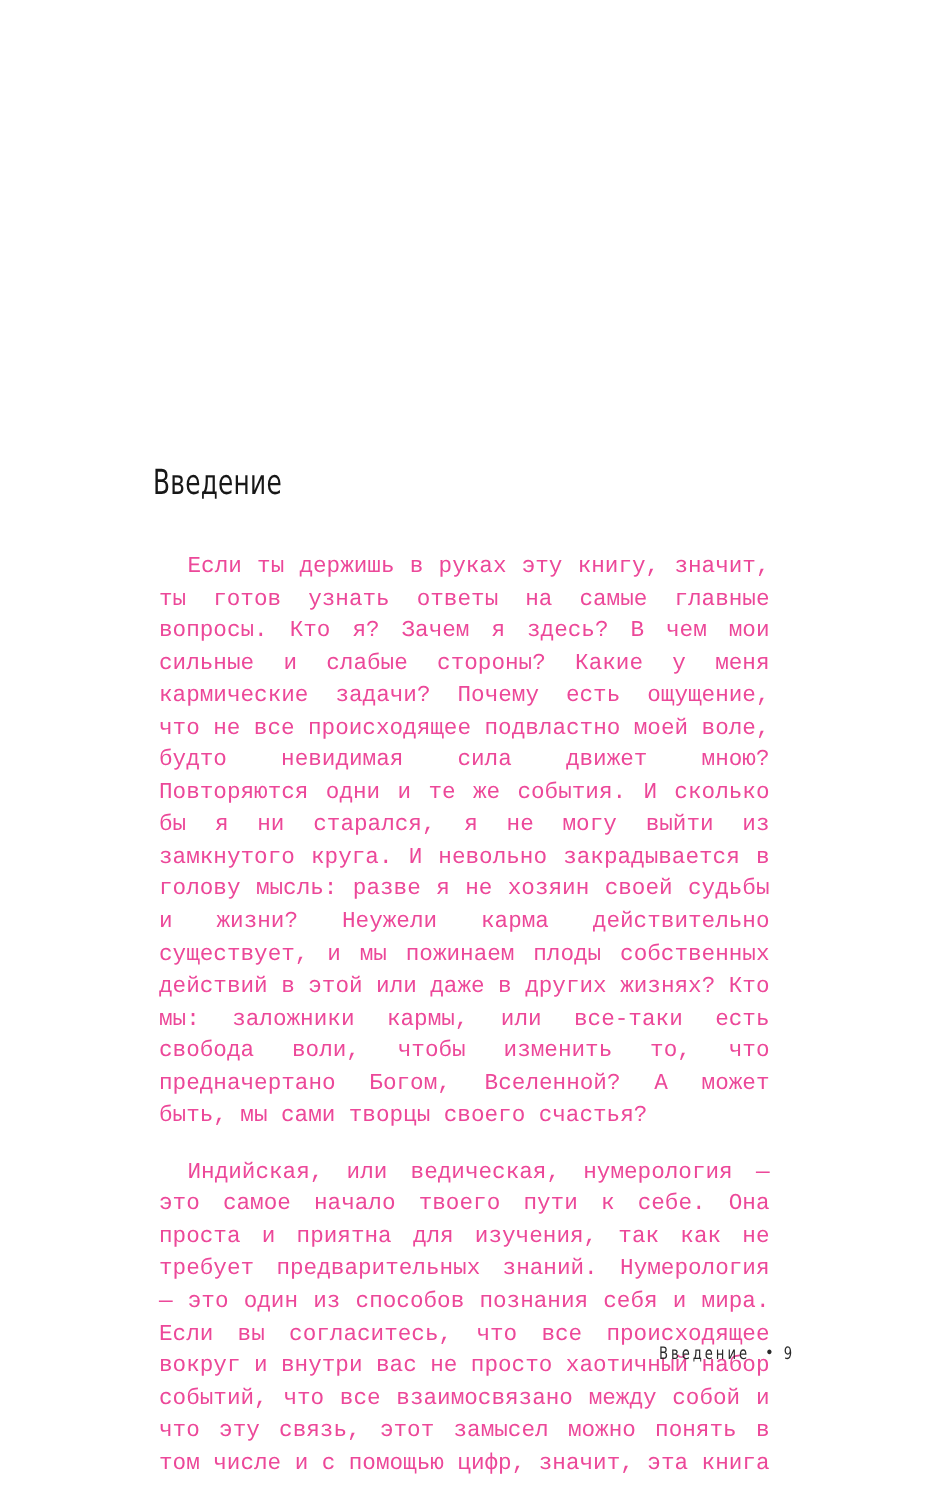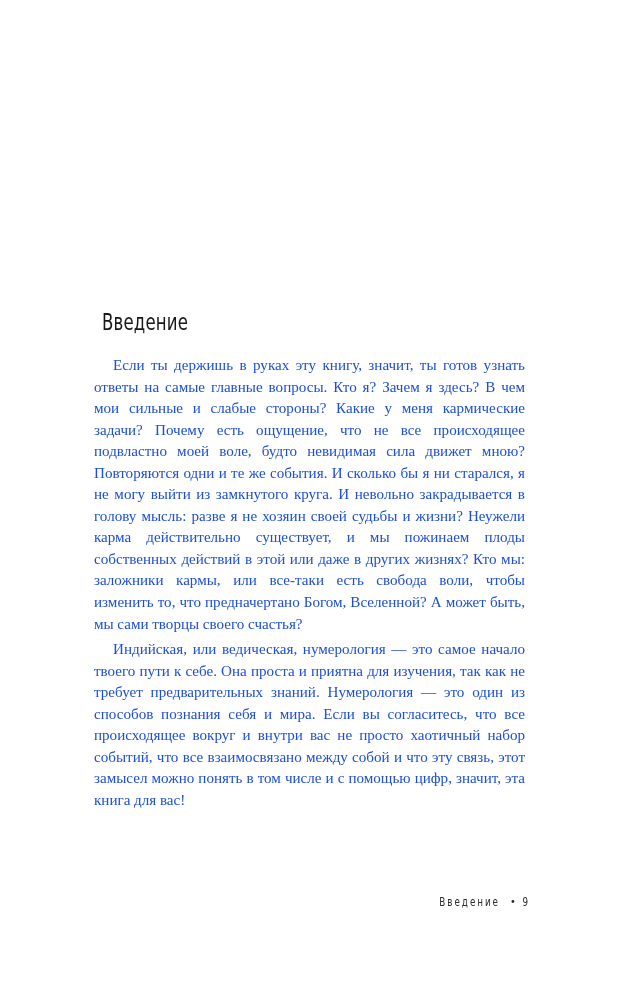--- a/index.html
+++ b/index.html
@@ -37,25 +37,25 @@
 
   
   .text-column {
     position: absolute;
     left: 90px;
     top: 351px;
     width: 439px;
   }
 
   .body-paragraph {
-    margin: 4px;
-    font-family: Liberation Serif, serif;
+    margin: 16px;
+    font-family: Liberation Mono, monospace;
     font-size: 15.1px;
     line-height: 21.55px;
-    color: #1d4ed8;
+    color: #ec4899;
     text-align: justify;
     text-justify: inter-word;
     text-indent: 19px;
     hyphens: manual;
     -webkit-hyphens: manual;
     word-spacing: -0.1px;
   }
 
   .body-paragraph + .body-paragraph {
     margin-top: 0;

